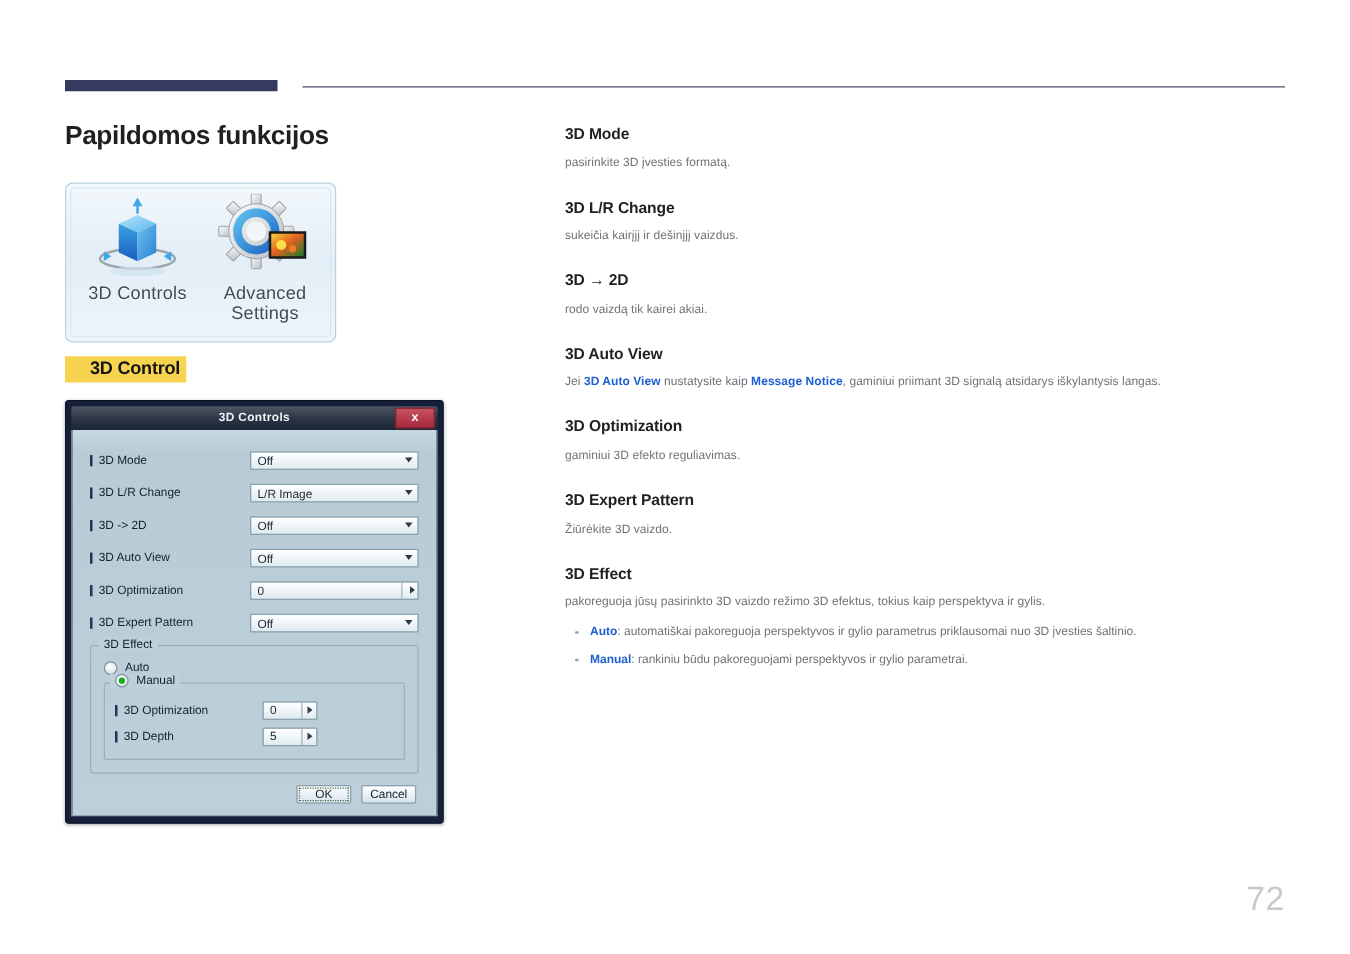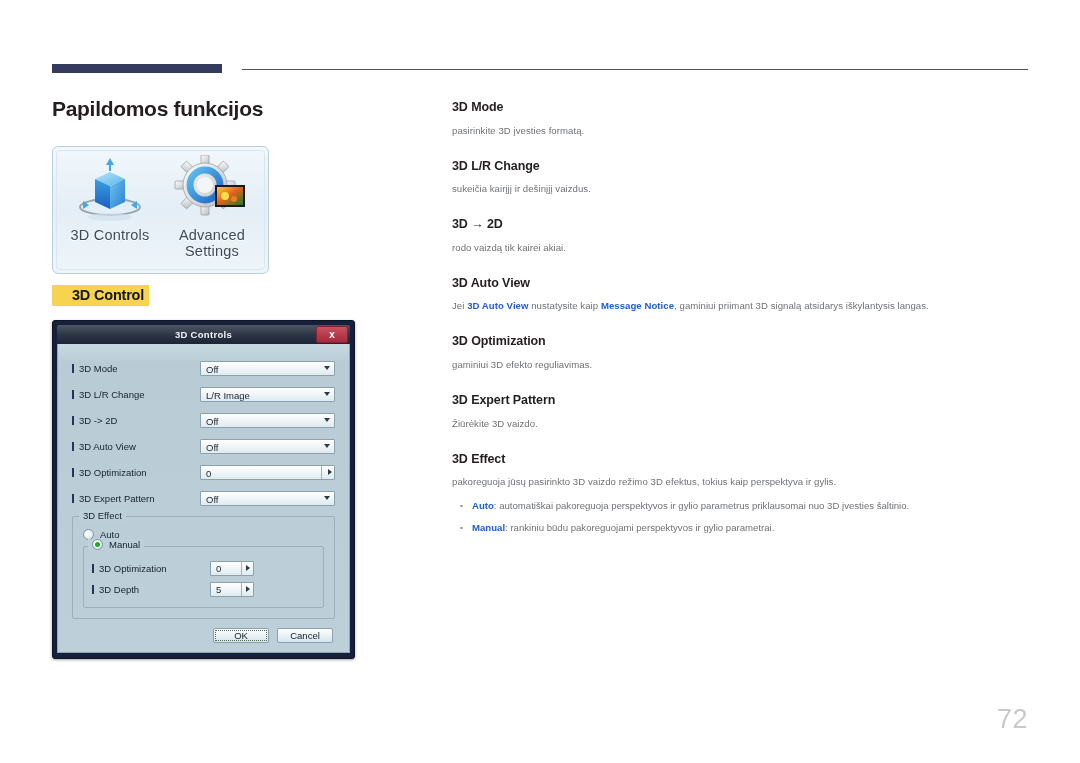--- a/index.html
+++ b/index.html
@@ -335,21 +335,21 @@
     background: #9fb4bf;
   }
 
   .osd-footer {
     display: flex;
     justify-content: flex-end;
     gap: 8px;
     padding: 9px 2px 9px 0;
   }
   .osd-btn {
-    width: 56px;
+    width: 44px;
     height: 15px;
     font-size: 9.5px;
     color: #12202c;
     background: linear-gradient(180deg, #ffffff 0%, #eaf2f6 50%, #d6e4ec 100%);
     border: 1px solid #8ba2ae;
     border-radius: 2px;
     display: flex;
     align-items: center;
     justify-content: center;
     box-sizing: border-box;

